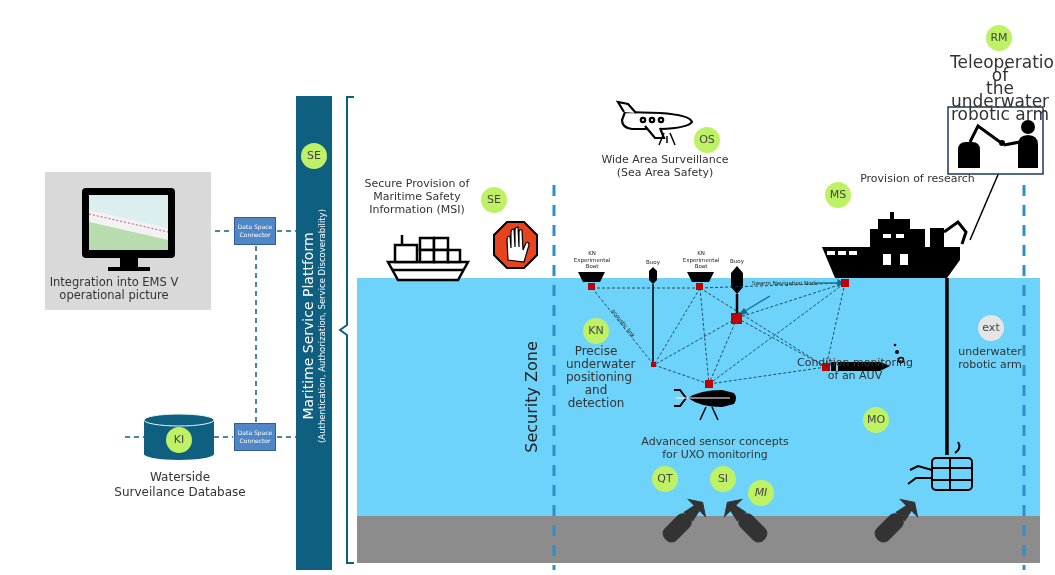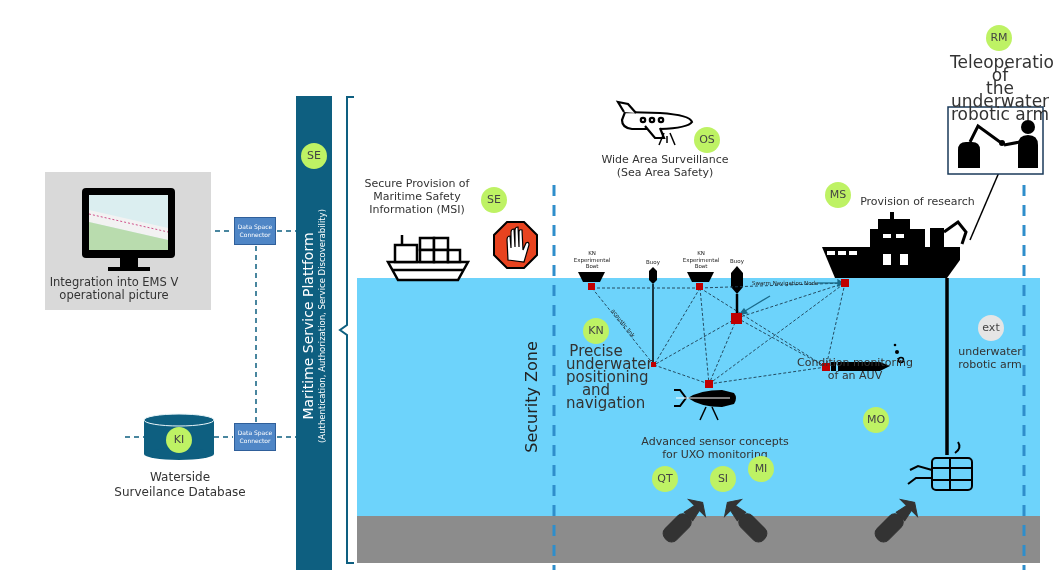--- a/index.html
+++ b/index.html
@@ -252,53 +252,53 @@
 </div>
 <div class="badge" style="left:481px;top:187px;">SE</div>
 
 <div class="badge" style="left:694px;top:127px;">OS</div>
 <div class="abs txt" style="left:590px;top:153px;width:150px;font-size:11px;">
   <div>Wide Area Surveillance</div>
   <div>(Sea Area Safety)</div>
 </div>
 
 <div class="badge" style="left:825px;top:182px;">MS</div>
-<div class="abs txt" style="left:855px;top:195px;width:125px;font-size:11px;">
+<div class="abs txt" style="left:855px;top:172px;width:125px;font-size:11px;">
   <div>Provision of research</div>
 </div>
 
 <div class="badge" style="left:986px;top:25px;">RM</div>
 <div class="abs txt" style="left:950px;top:56px;width:100px;font-size:17px;">
   <div>Teleoperation of</div>
   <div>the underwater</div>
   <div>robotic arm</div>
 </div>
 
 <div class="badge" style="left:583px;top:318px;">KN</div>
-<div class="abs txt" style="left:566px;top:345px;width:60px;font-size:15px;">
+<div class="abs txt" style="left:566px;top:345px;width:60px;font-size:12px;">
   <div>Precise</div>
   <div>underwater</div>
   <div>positioning</div>
   <div>and</div>
-  <div>navigation</div>
+  <div>detection</div>
 </div>
 
 <div class="abs txt" style="left:790px;top:356px;width:130px;font-size:11px;">
   <div>Condition monitoring</div>
   <div>of an AUV</div>
 </div>
 <div class="badge" style="left:863px;top:407px;">MO</div>
 
 <div class="abs txt" style="left:640px;top:435px;width:150px;font-size:11px;">
   <div>Advanced sensor concepts</div>
   <div>for UXO monitoring</div>
 </div>
 <div class="badge" style="left:652px;top:466px;">QT</div>
 <div class="badge" style="left:710px;top:466px;">SI</div>
-<div class="badge" style="left:748px;top:456px;">MI</div>
+<div class="badge" style="left:748px;top:480px;font-style:italic;">MI</div>
 
 <div class="badge ext" style="left:978px;top:315px;">ext</div>
 <div class="abs txt" style="left:955px;top:345px;width:70px;font-size:11px;">
   <div>underwater</div>
   <div>robotic arm</div>
 </div>
 
 <div class="abs tiny" style="left:568px;top:250px;width:48px;">
   <div>KN</div>
   <div>Experimental</div>

